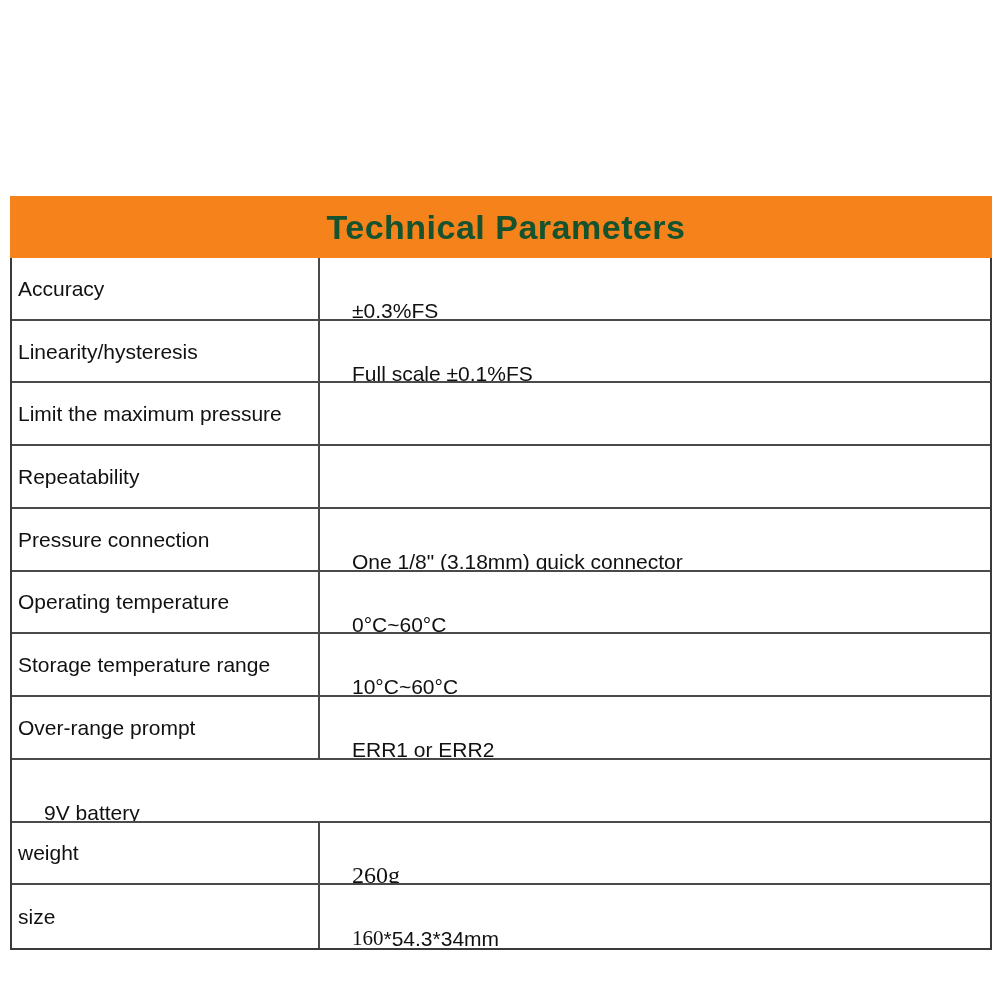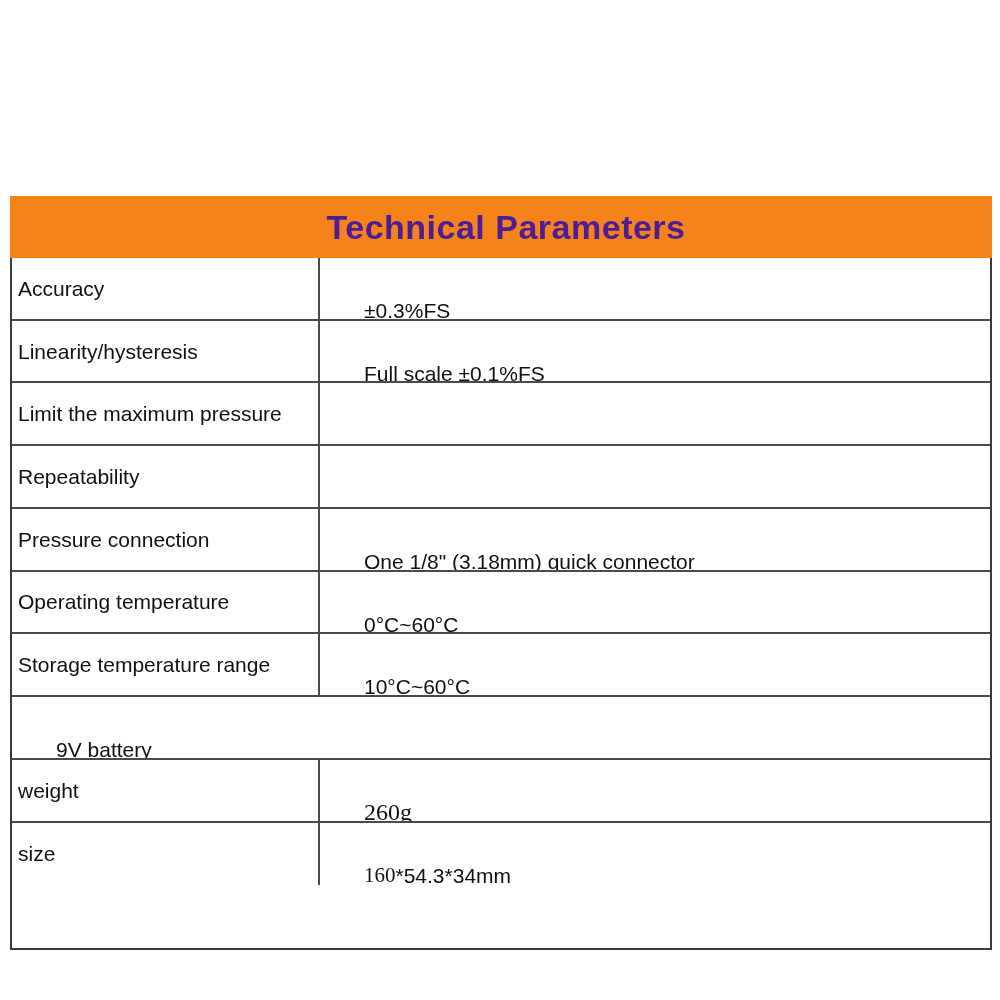--- a/index.html
+++ b/index.html
@@ -21,21 +21,21 @@
     width: 982px;
   }
   .banner {
     height: 62px;
     background: #F6821C;
     display: flex;
     align-items: center;
     justify-content: center;
   }
   .banner-title {
-    color: #4c1d95;
+    color: #14532d;
     font-size: 34px;
     font-weight: 700;
     letter-spacing: 0.5px;
     margin-left: 10px;
   }
   .spec-table {
     box-sizing: border-box;
     height: 692px;
     border: 2px solid #3a3a3a;
     border-top: none;
@@ -59,21 +59,21 @@
     line-height: 1;
     min-height: 0;
     overflow: hidden;
     white-space: nowrap;
   }
   .cell.label {
     padding-left: 6px;
     border-right: 2px solid #4a4a4a;
   }
   .cell.value {
-    padding-left: 44px;
+    padding-left: 32px;
     margin-top: 44px;
   }
   .serif-val {
     font-family: "Liberation Serif", serif;
     font-size: 24px;
   }
   .size-suffix {
     font-family: "Liberation Sans", sans-serif;
     font-size: 21px;
   }
@@ -125,20 +125,26 @@
         </div>
     </div>
 
     <div class="spec-row">
       <div class="cell label">Storage temperature range</div>
       <div class="cell value">
           <span>10°C~60°C</span>
         </div>
     </div>
 
+    <div class="spec-row">
+      <div class="cell label">Over-range prompt</div>
+      <div class="cell value">
+          <span>ERR1 or ERR2</span>
+        </div>
+    </div>
 
     <div class="spec-row">
       <div class="cell value">
           <span>9V battery</span>
         </div>
     </div>
 
     <div class="spec-row">
       <div class="cell label">weight</div>
       <div class="cell value">

